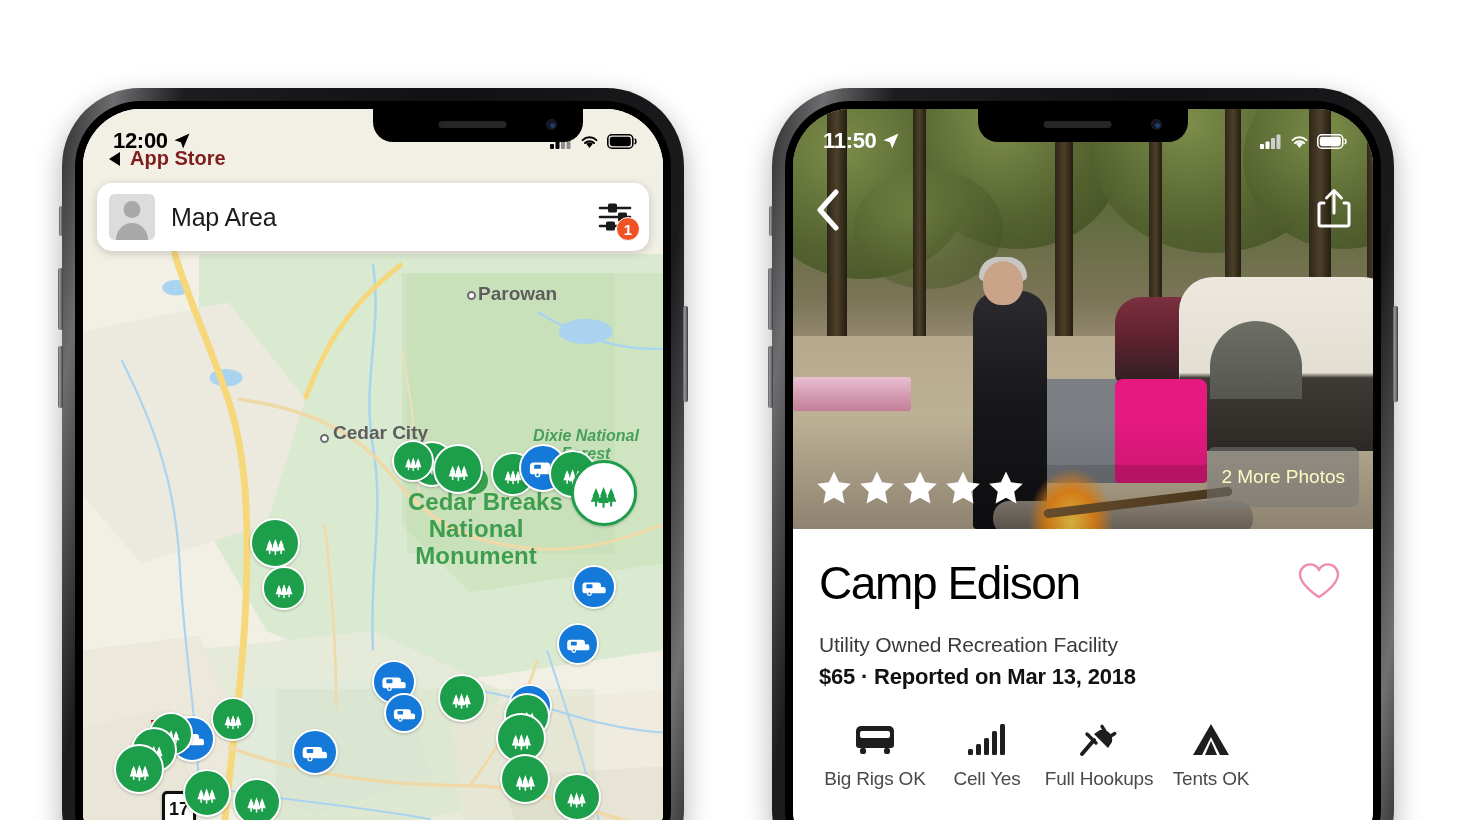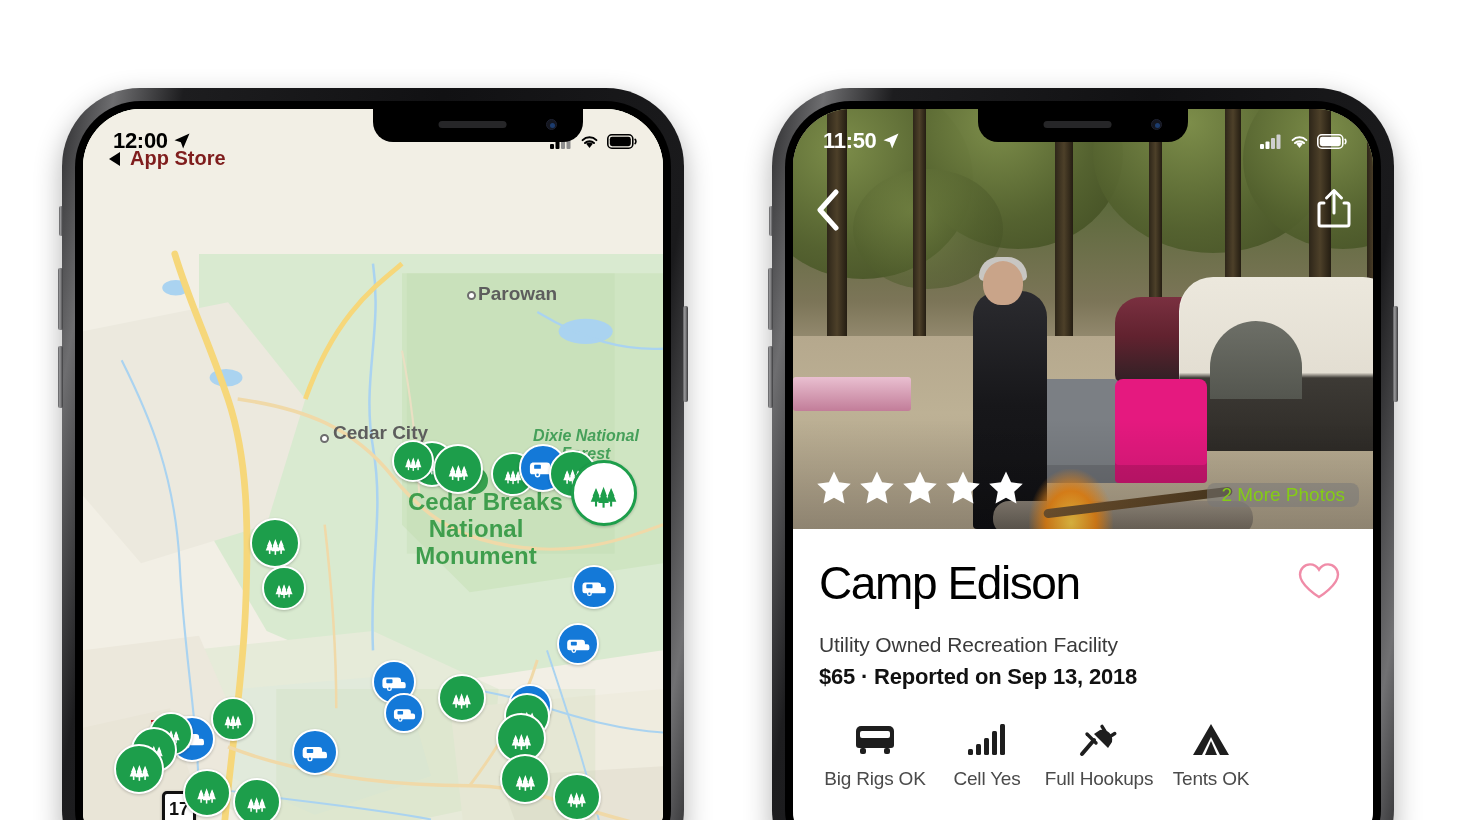--- a/index.html
+++ b/index.html
@@ -275,22 +275,22 @@
     background: linear-gradient(180deg, rgba(0,0,0,0), rgba(0,0,0,.18));
     pointer-events:none;
   }
   .stars {
     position:absolute; left:22px; bottom:18px;
     display:flex; gap:5px; z-index:6;
   }
   .more-photos {
     position:absolute; right:14px; bottom:22px; z-index:6;
     background: rgba(120,120,120,.55);
-    color:#84cc16; font-size:19px;
-    padding: 1px 14px; border-radius: 8px;
+    color:#fef9c3; font-size:19px;
+    padding: 19px 14px; border-radius: 8px;
     white-space: nowrap;
   }
   .photo-back {
     position:absolute; left:22px; top:80px; z-index:8;
   }
   .photo-share {
     position:absolute; right:22px; top:78px; z-index:8;
   }
 
   .detail {
@@ -797,20 +797,37 @@
           </div>
         </div>
 
         <div class="back-link">
           <svg width="12" height="14" viewBox="0 0 12 14">
             <path d="M11 0 L11 14 L0 7 Z" fill="#000"></path>
           </svg>
           <span>App Store</span>
         </div>
 
+        <div class="search-card">
+          <div class="avatar"></div>
+          <div class="search-text" placeholder="Map Area">Map Area</div>
+          <div class="filter-btn">
+            <svg width="44" height="44" viewBox="0 0 44 44">
+              <g stroke="#1a1a1a" stroke-width="2.6" stroke-linecap="round">
+                <line x1="7" y1="13" x2="37" y2="13"></line>
+                <line x1="7" y1="22" x2="37" y2="22"></line>
+                <line x1="7" y1="31" x2="37" y2="31"></line>
+              </g>
+              <rect x="15" y="8.5" width="9" height="9" rx="1.6" fill="#1a1a1a"></rect>
+              <rect x="25" y="17.5" width="9" height="9" rx="1.6" fill="#1a1a1a"></rect>
+              <rect x="13" y="26.5" width="9" height="9" rx="1.6" fill="#1a1a1a"></rect>
+            </svg>
+            <div class="filter-badge">1</div>
+          </div>
+        </div>
 
       </div>
     </div>
   </div>
 
   <div class="phone" id="phone-right">
     <div class="btn-side" style="left:-3px; top:118px; width:4px; height:30px;"></div>
     <div class="btn-side" style="left:-4px; top:180px; width:5px; height:62px;"></div>
     <div class="btn-side" style="left:-4px; top:258px; width:5px; height:62px;"></div>
     <div class="btn-side" style="right:-4px; top:218px; width:5px; height:96px;"></div>
@@ -891,21 +908,21 @@
           <div class="title-row">
             <div class="camp-title">Camp Edison</div>
             <div style="padding:6px;">
               <svg width="44" height="40" viewBox="0 0 44 40">
                 <path d="M22 36 C22 36 3 24.5 3 13.5 C3 7.7 7.6 3.4 13 3.4 C16.8 3.4 20.1 5.5 22 8.7 C23.9 5.5 27.2 3.4 31 3.4 C36.4 3.4 41 7.7 41 13.5 C41 24.5 22 36 22 36 Z" fill="none" stroke="#f08ca8" stroke-width="2.4"></path>
               </svg>
             </div>
           </div>
 
           <div class="subtitle">Utility Owned Recreation Facility</div>
-          <div class="price-row">$65 · Reported on Sep 13, 2018</div>
+          <div class="price-row">$65 · Reported on Mar 13, 2018</div>
 
           <div class="amenities">
             <div class="amenity">
               <div class="am-icon">
                 <svg width="42" height="36" viewBox="0 0 42 36">
                   <path d="M7 4 h28 a5 5 0 0 1 5 5 v14 a3 3 0 0 1 -3 3 h-32 a3 3 0 0 1 -3 -3 V9 a5 5 0 0 1 5 -5 z" fill="#1e1e1e"></path>
                   <rect x="6" y="9" width="30" height="7" rx="2" fill="#fff"></rect>
                   <rect x="6" y="26" width="6" height="6" rx="2" fill="#1e1e1e"></rect>
                   <rect x="30" y="26" width="6" height="6" rx="2" fill="#1e1e1e"></rect>
                 </svg>

